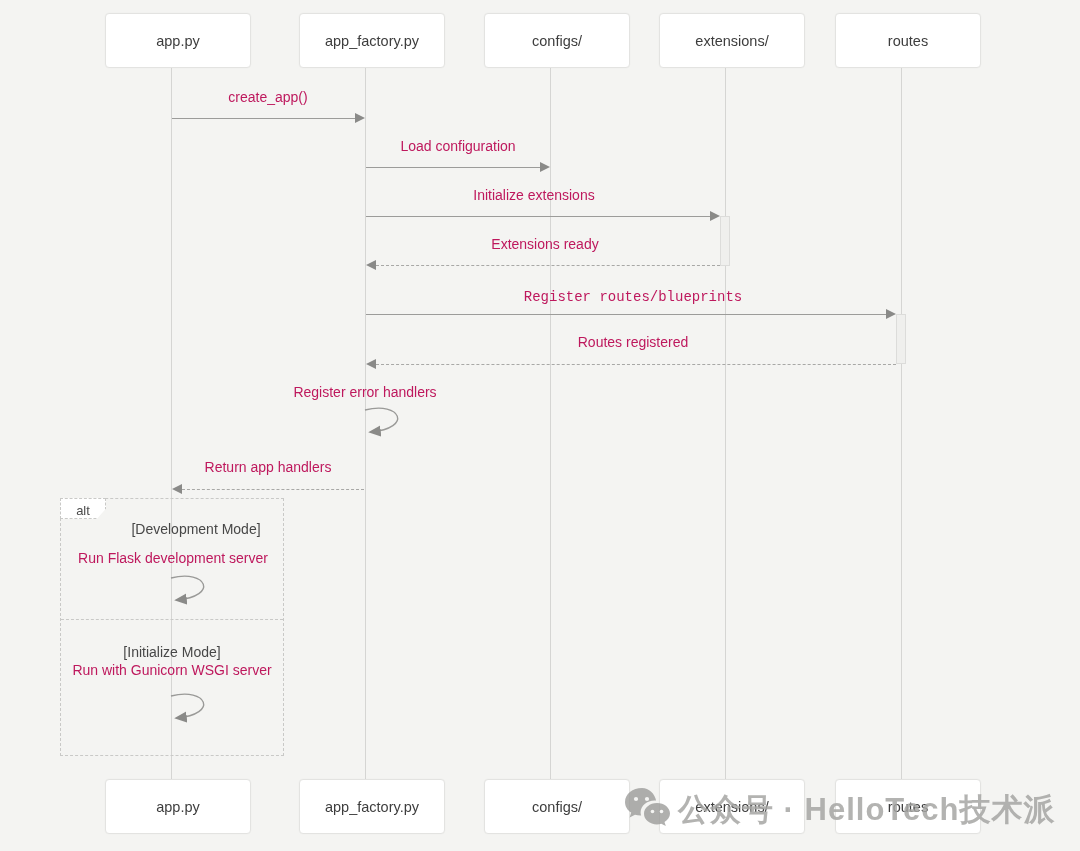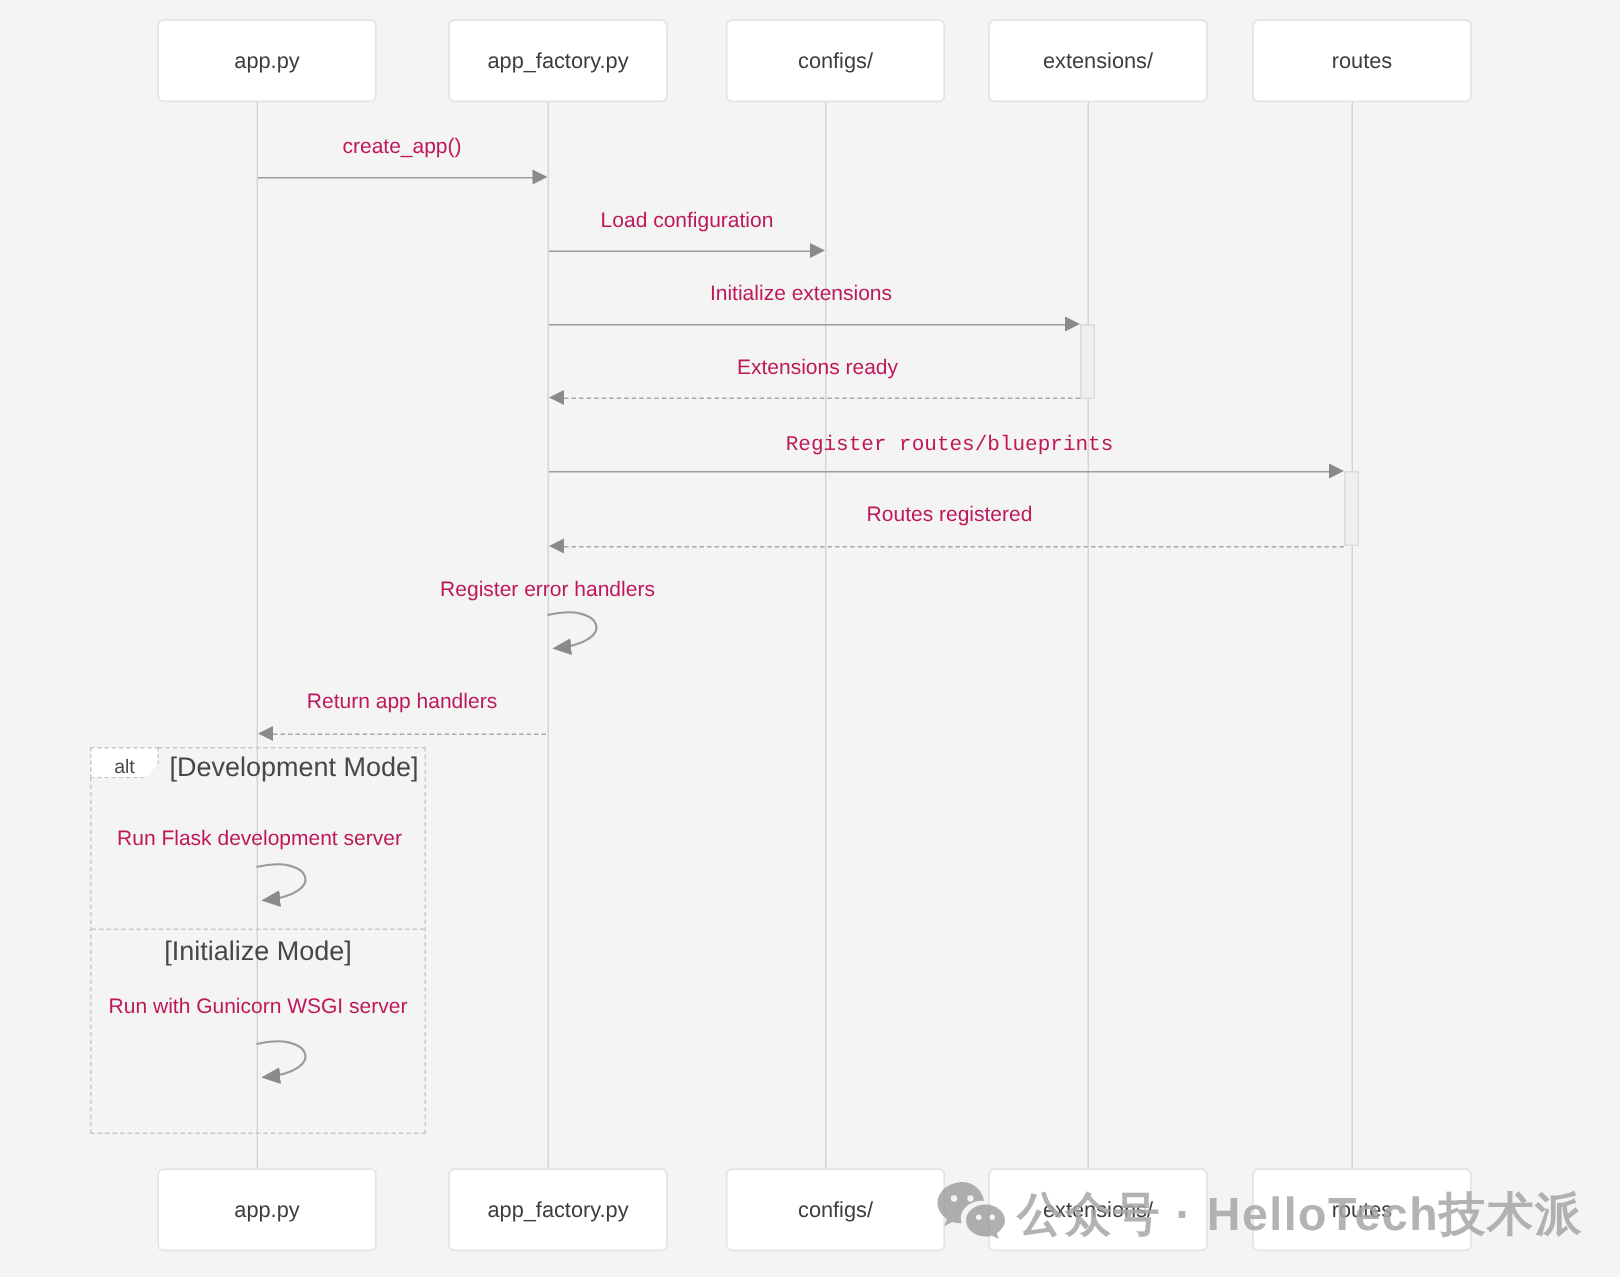--- a/index.html
+++ b/index.html
@@ -50,21 +50,21 @@
     display:flex;align-items:flex-end;justify-content:center;
     font-size:13px;color:#4a4a4a;
     clip-path:polygon(0 0,100% 0,100% 50%,80% 100%,0 100%);
   }
   .alt-divider{
     position:absolute;left:61px;top:619px;width:222px;height:0;
     border-top:1px dashed #c9c9c7;
   }
   .guard{
     position:absolute;transform:translateX(-50%);
-    font-size:18px;color:#474747;white-space:nowrap;
+    font-size:14px;color:#474747;white-space:nowrap;margin-top:20px;
   }
   .selfloop{position:absolute;overflow:visible;}
   .watermark{
     position:absolute;left:678px;top:789px;
     font-size:31px;letter-spacing:1px;color:#a6a6a4;opacity:0.85;
     white-space:nowrap;z-index:5;font-weight:bold;
   }
   .wm-icon{position:absolute;left:624px;top:786px;z-index:5;opacity:0.75;}
 </style>
 </head>

